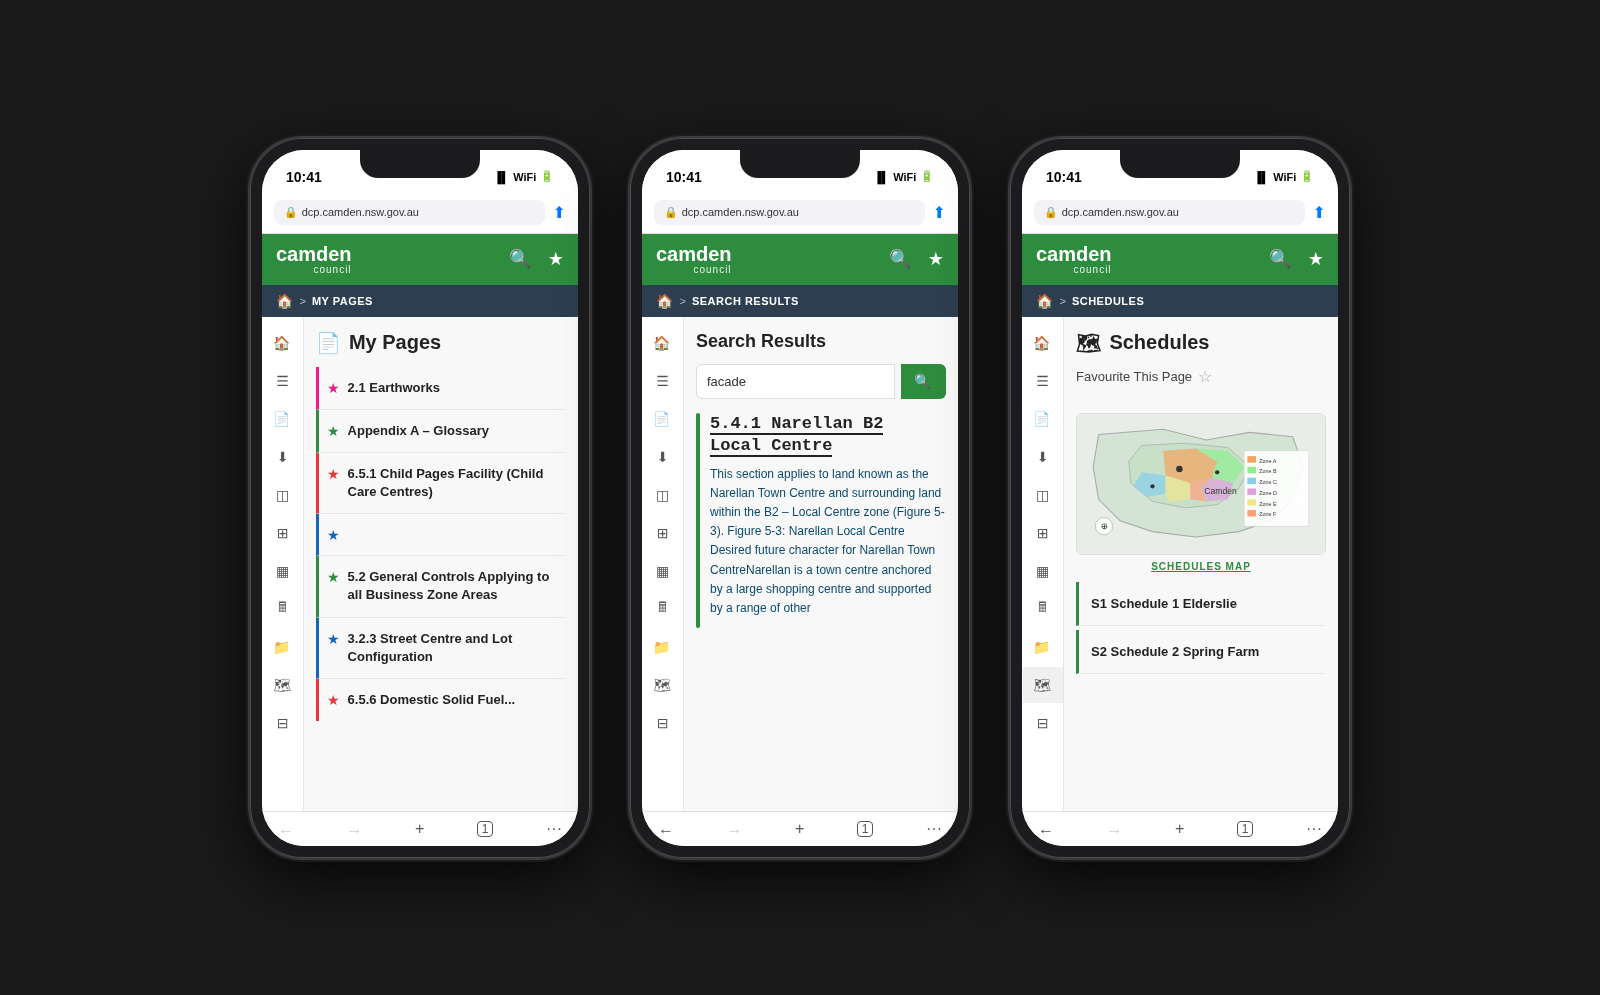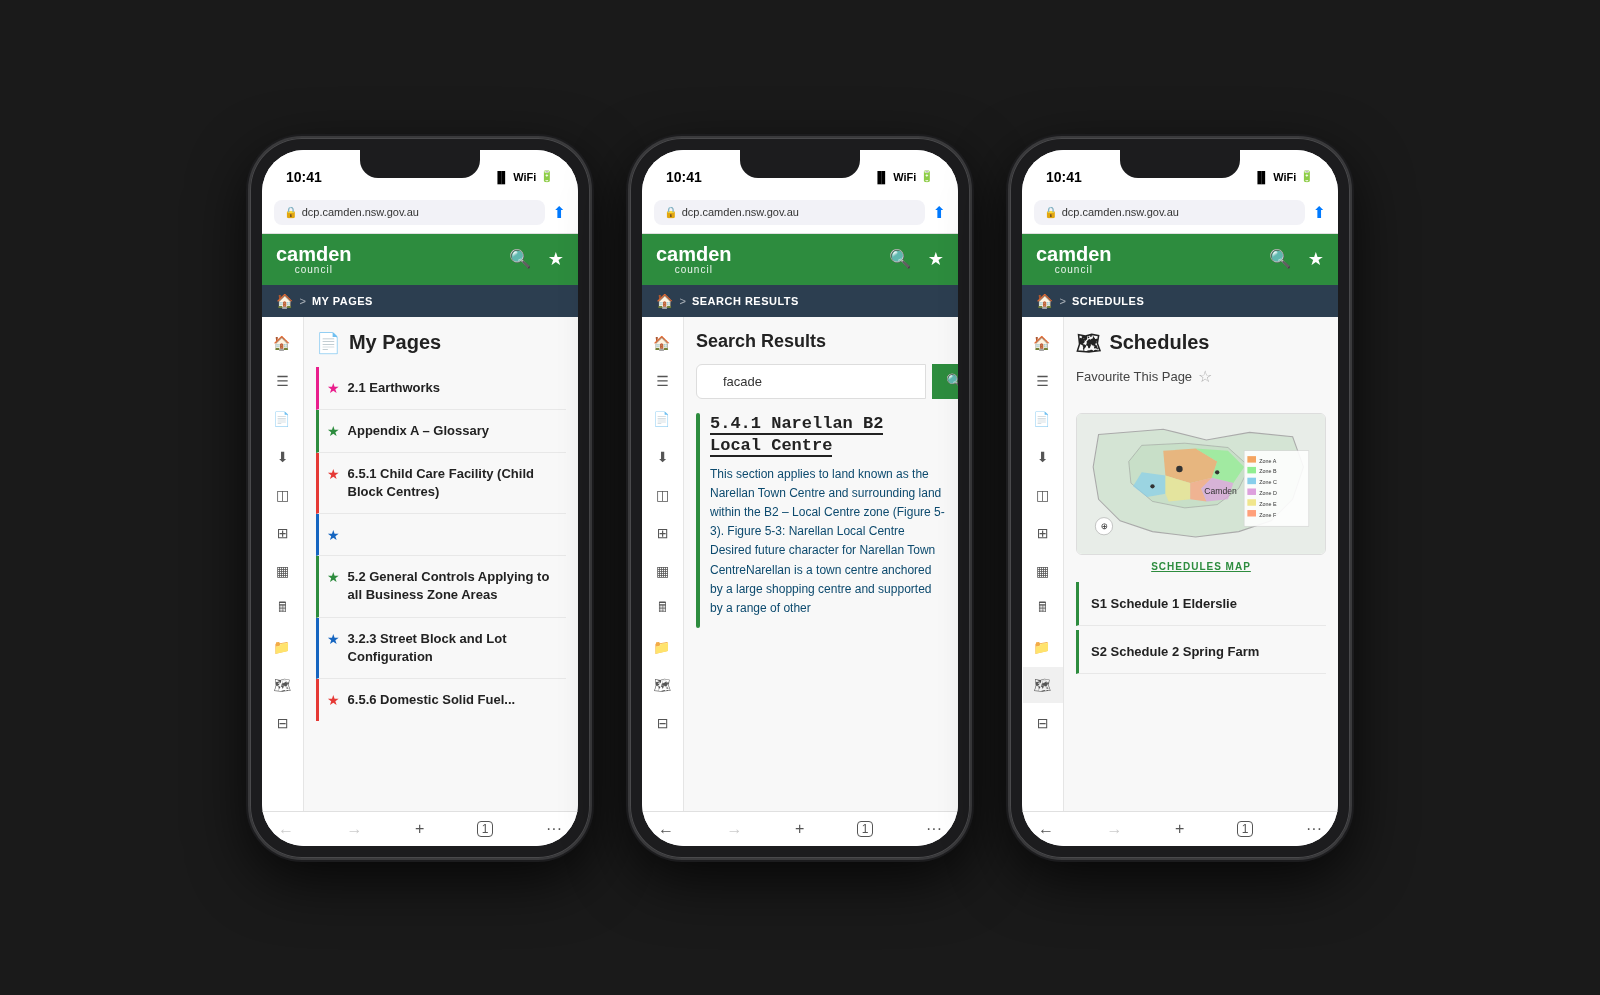--- a/index.html
+++ b/index.html
@@ -99,21 +99,21 @@
       display: flex;
       align-items: center;
       justify-content: space-between;
       flex-shrink: 0;
     }
     .app-logo {
       display: flex;
       flex-direction: column;
     }
     .app-logo .camden { color: white; font-size: 20px; font-weight: 800; line-height: 1; }
-    .app-logo .council { color: rgba(255,255,255,0.9); font-size: 10px; text-align: center; letter-spacing: 1px; }
+    .app-logo .council { color: rgba(255,255,255,0.9); font-size: 10px; text-align: right; letter-spacing: 1px; }
     .header-icons { display: flex; gap: 16px; align-items: center; }
     .header-icon { color: white; font-size: 18px; cursor: pointer; }
     
     .breadcrumb-bar {
       background: #2c3e50;
       padding: 8px 14px;
       display: flex;
       align-items: center;
       gap: 6px;
       flex-shrink: 0;
@@ -188,21 +188,21 @@
       flex-shrink: 0;
     }
     .browser-btn { color: #555; font-size: 16px; cursor: pointer; }
     .browser-btn.disabled { color: #ccc; }
     
     .search-bar-container { margin-bottom: 14px; display: flex; gap: 6px; }
     .search-input-field {
       flex: 1;
       border: 1px solid #ddd;
       border-radius: 6px 0 0 6px;
-      padding: 9px 26px;
+      padding: 9px 10px;
       font-size: 13px;
       background: white;
       color: #333;
     }
     .search-btn {
       background: #2d8c3e;
       color: white;
       border: none;
       padding: 9px 14px;
       border-radius: 0 6px 6px 0;
@@ -333,35 +333,35 @@
               <span class="item-label">2.1 Earthworks</span>
             </div>
 
             <div class="my-pages-item" style="border-left: 3px solid #2d8c3e; padding-left: 8px;">
               <span class="item-star" style="color:#2d8c3e;">★</span>
               <span class="item-label">Appendix A – Glossary</span>
             </div>
 
             <div class="my-pages-item" style="border-left: 3px solid #e53935; padding-left: 8px;">
               <span class="item-star" style="color:#e53935;">★</span>
-              <span class="item-label">6.5.1 Child Care Facility (Child Block Centres)</span>
+              <span class="item-label">6.5.1 Child Pages Facility (Child Care Centres)</span>
             </div>
 
             <div class="my-pages-item" style="border-left: 3px solid #1565c0; padding-left: 8px;">
               <span class="item-star" style="color:#1565c0;">★</span>
             </div>
 
             <div class="my-pages-item" style="border-left: 3px solid #2d8c3e; padding-left: 8px;">
               <span class="item-star" style="color:#2d8c3e;">★</span>
               <span class="item-label">5.2 General Controls Applying to all Business Zone Areas</span>
             </div>
 
             <div class="my-pages-item" style="border-left: 3px solid #1565c0; padding-left: 8px;">
               <span class="item-star" style="color:#1565c0;">★</span>
-              <span class="item-label">3.2.3 Street Block and Lot Configuration</span>
+              <span class="item-label">3.2.3 Street Centre and Lot Configuration</span>
             </div>
 
             <div class="my-pages-item" style="border-left: 3px solid #e53935; padding-left: 8px; border-bottom: none;">
               <span class="item-star" style="color:#e53935;">★</span>
               <span class="item-label">6.5.6 Domestic Solid Fuel...</span>
             </div>
 
           </div>
         </div>
       </div>

